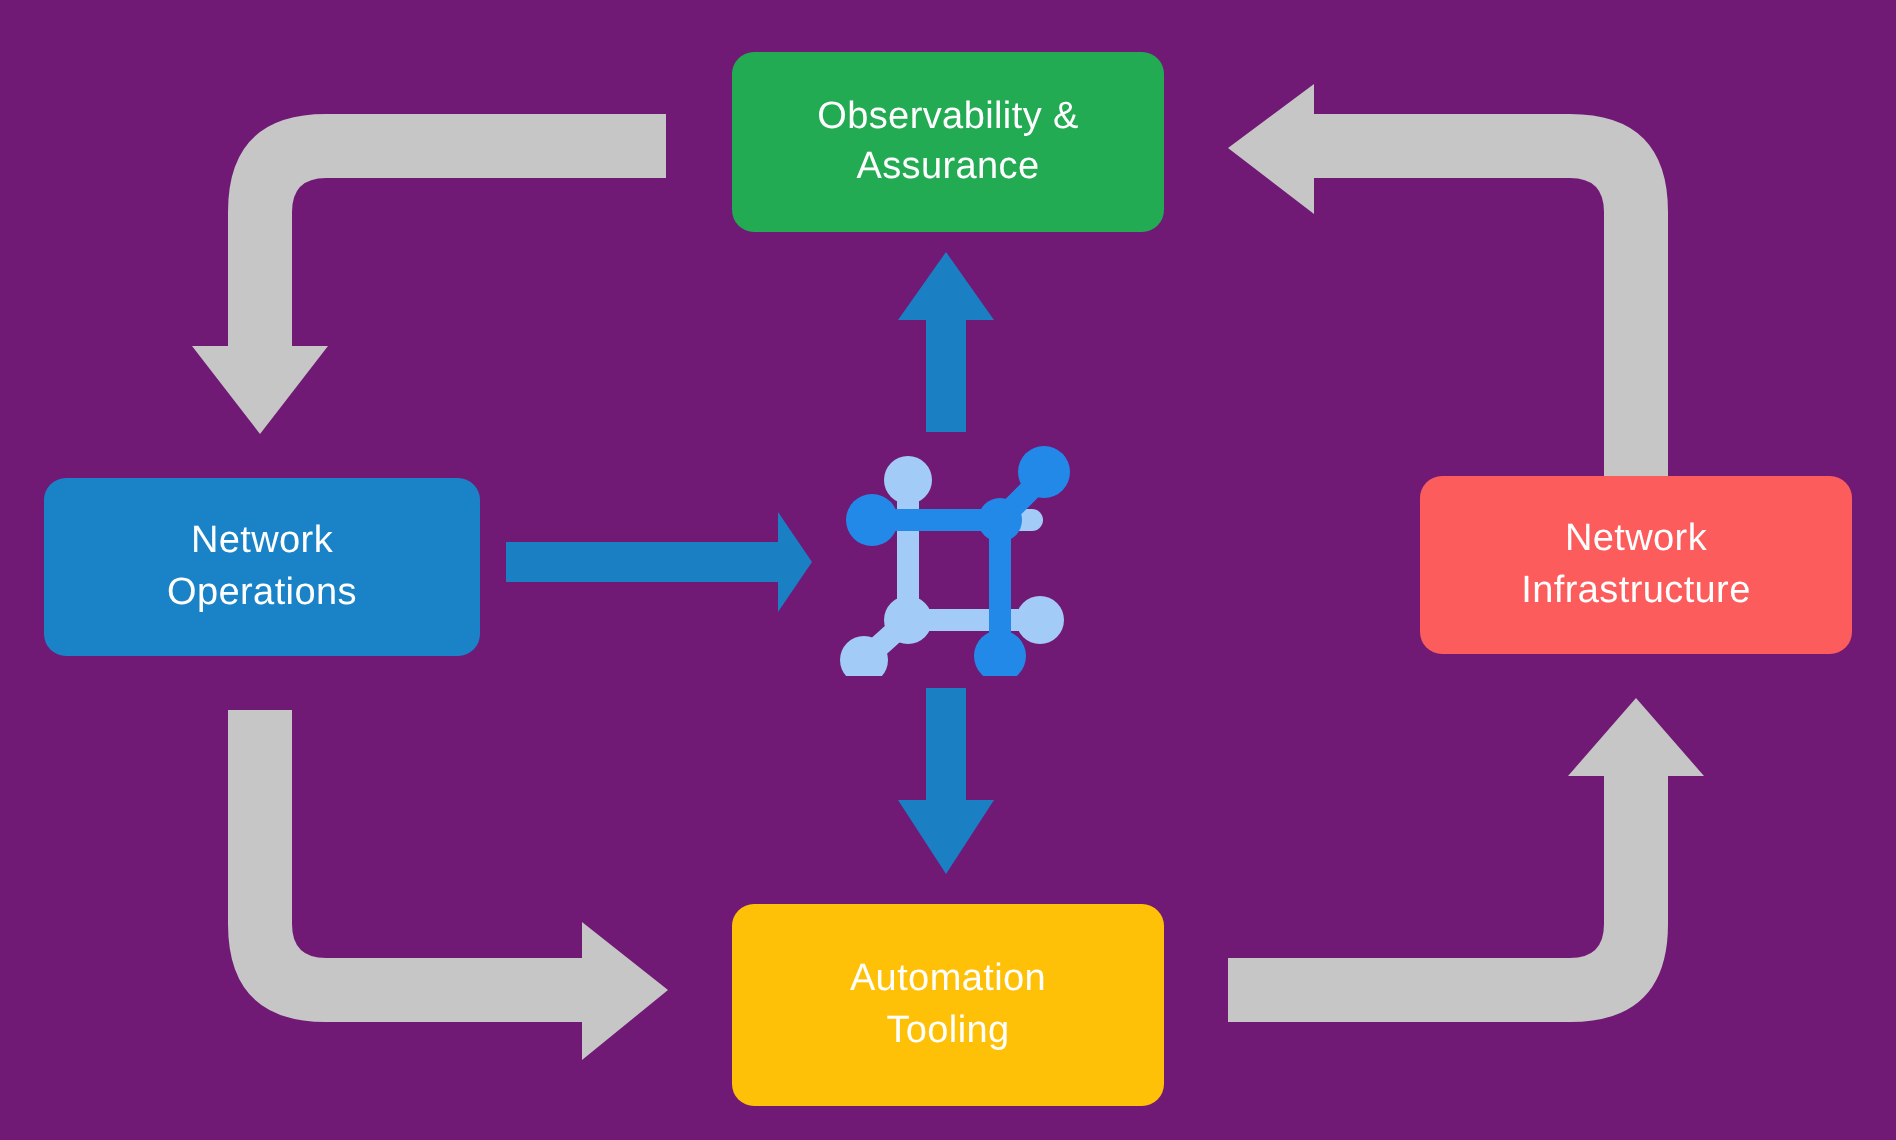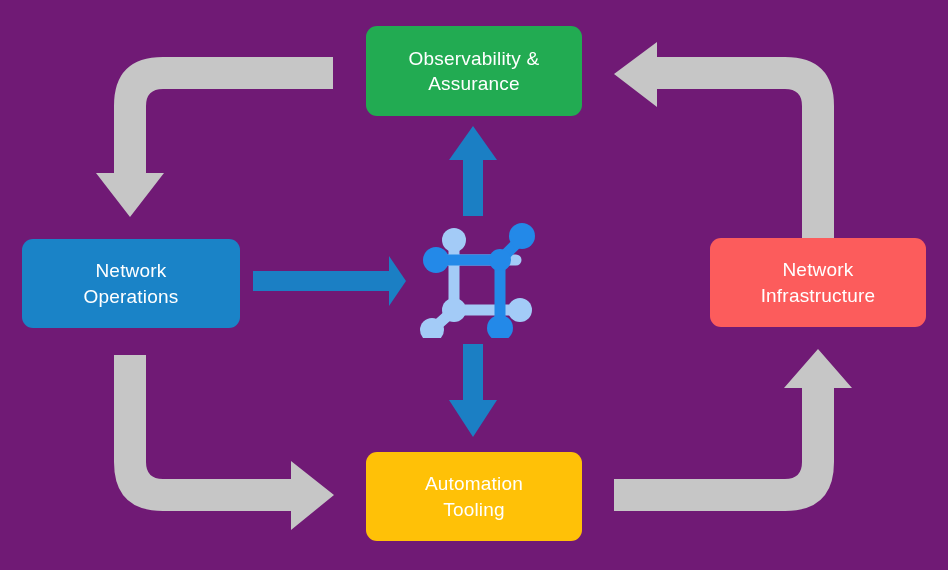--- a/index.html
+++ b/index.html
@@ -61,21 +61,21 @@
   #box-network-infrastructure {
     left: 710px;
     top: 238px;
     width: 216px;
     height: 89px;
   }
   #box-automation-tooling {
     left: 366px;
     top: 452px;
     width: 216px;
-    height: 89px;
+    height: 101px;
   }
   #central-network-icon {
     position: absolute;
     left: 418px;
     top: 218px;
     width: 120px;
     height: 120px;
   }
 </style>
 </head>

